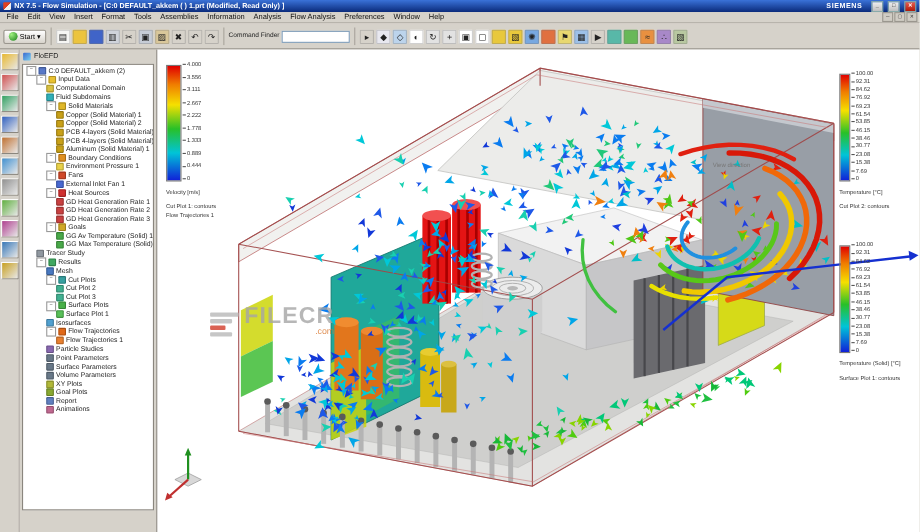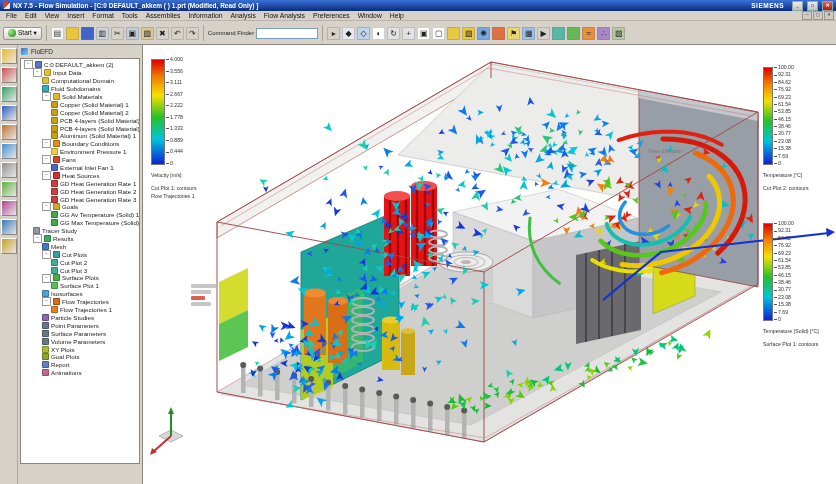--- a/index.html
+++ b/index.html
@@ -1012,14 +1012,18 @@
 
   <div class="vannot" style="left:505px;top:103px">View direction</div>
 
   <div class="watermark">
     <span class="wm-bars">
         <b></b>
         <b></b>
         <b></b>
         <b></b>
       </span>
+    <span>
+      <span class="wm-text">FILECR</span>
+      <div class="wm-com">.com</div>
+    </span>
   </div>
 </div>
 
 </body></html>

